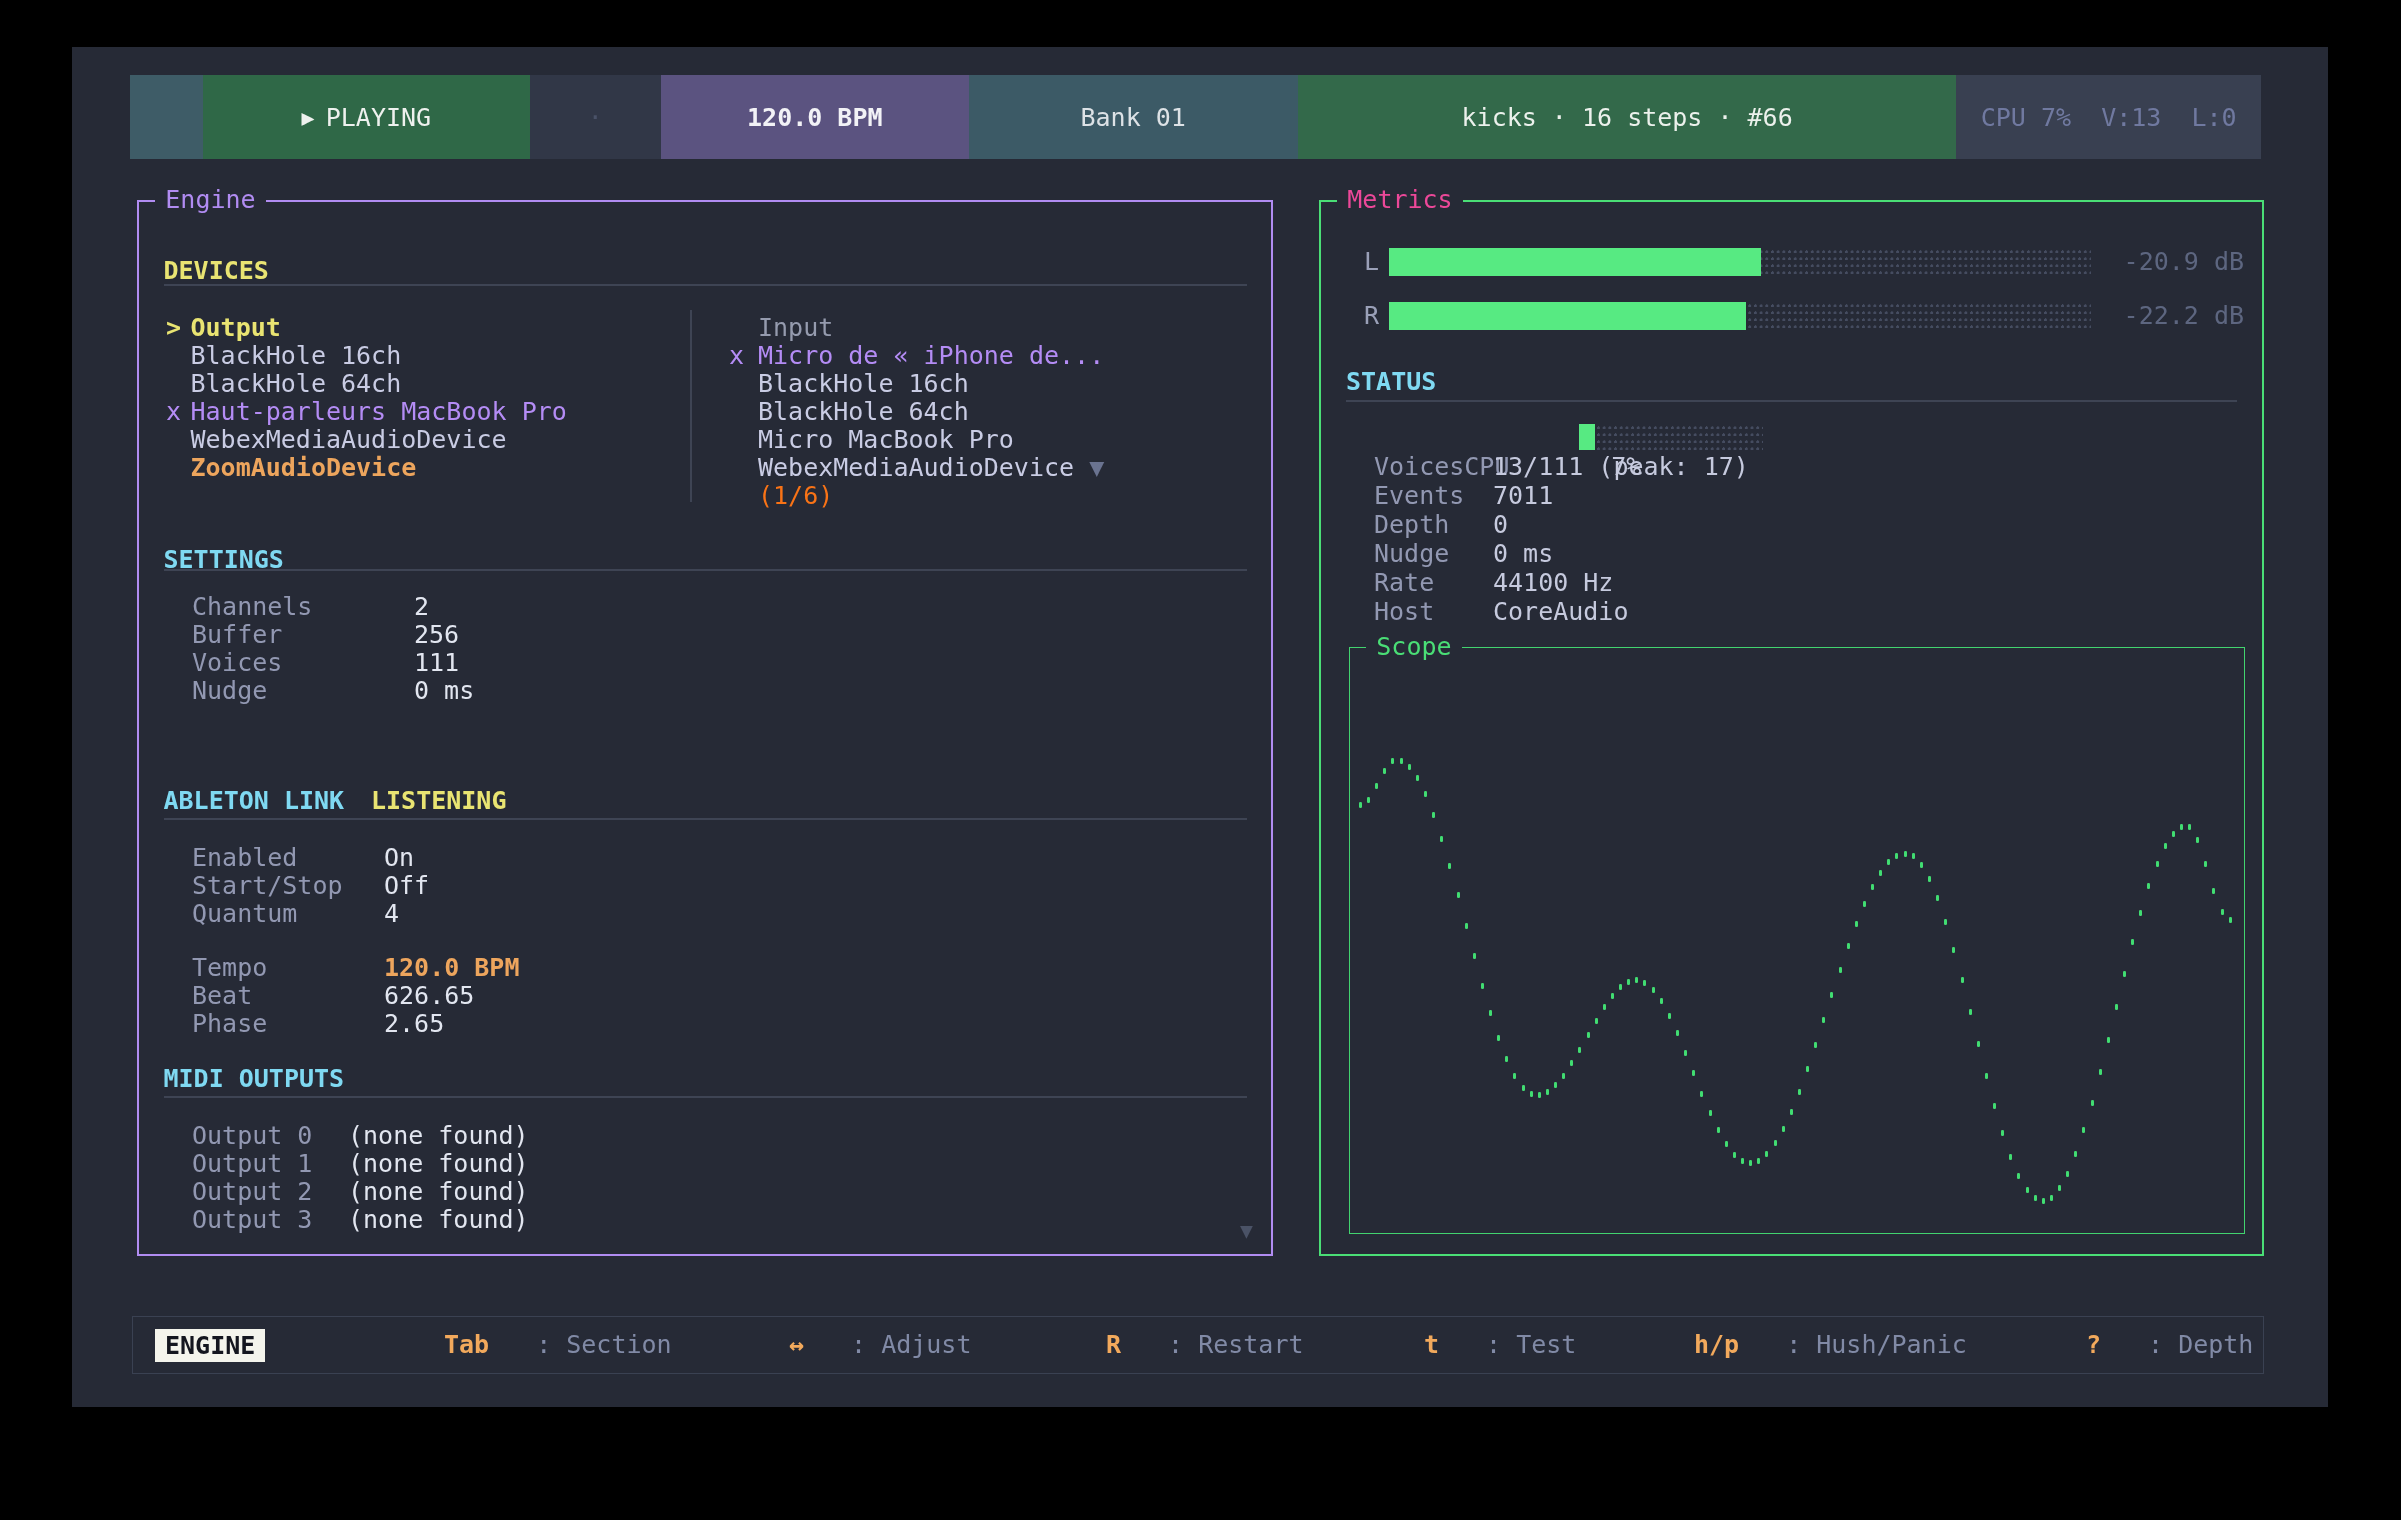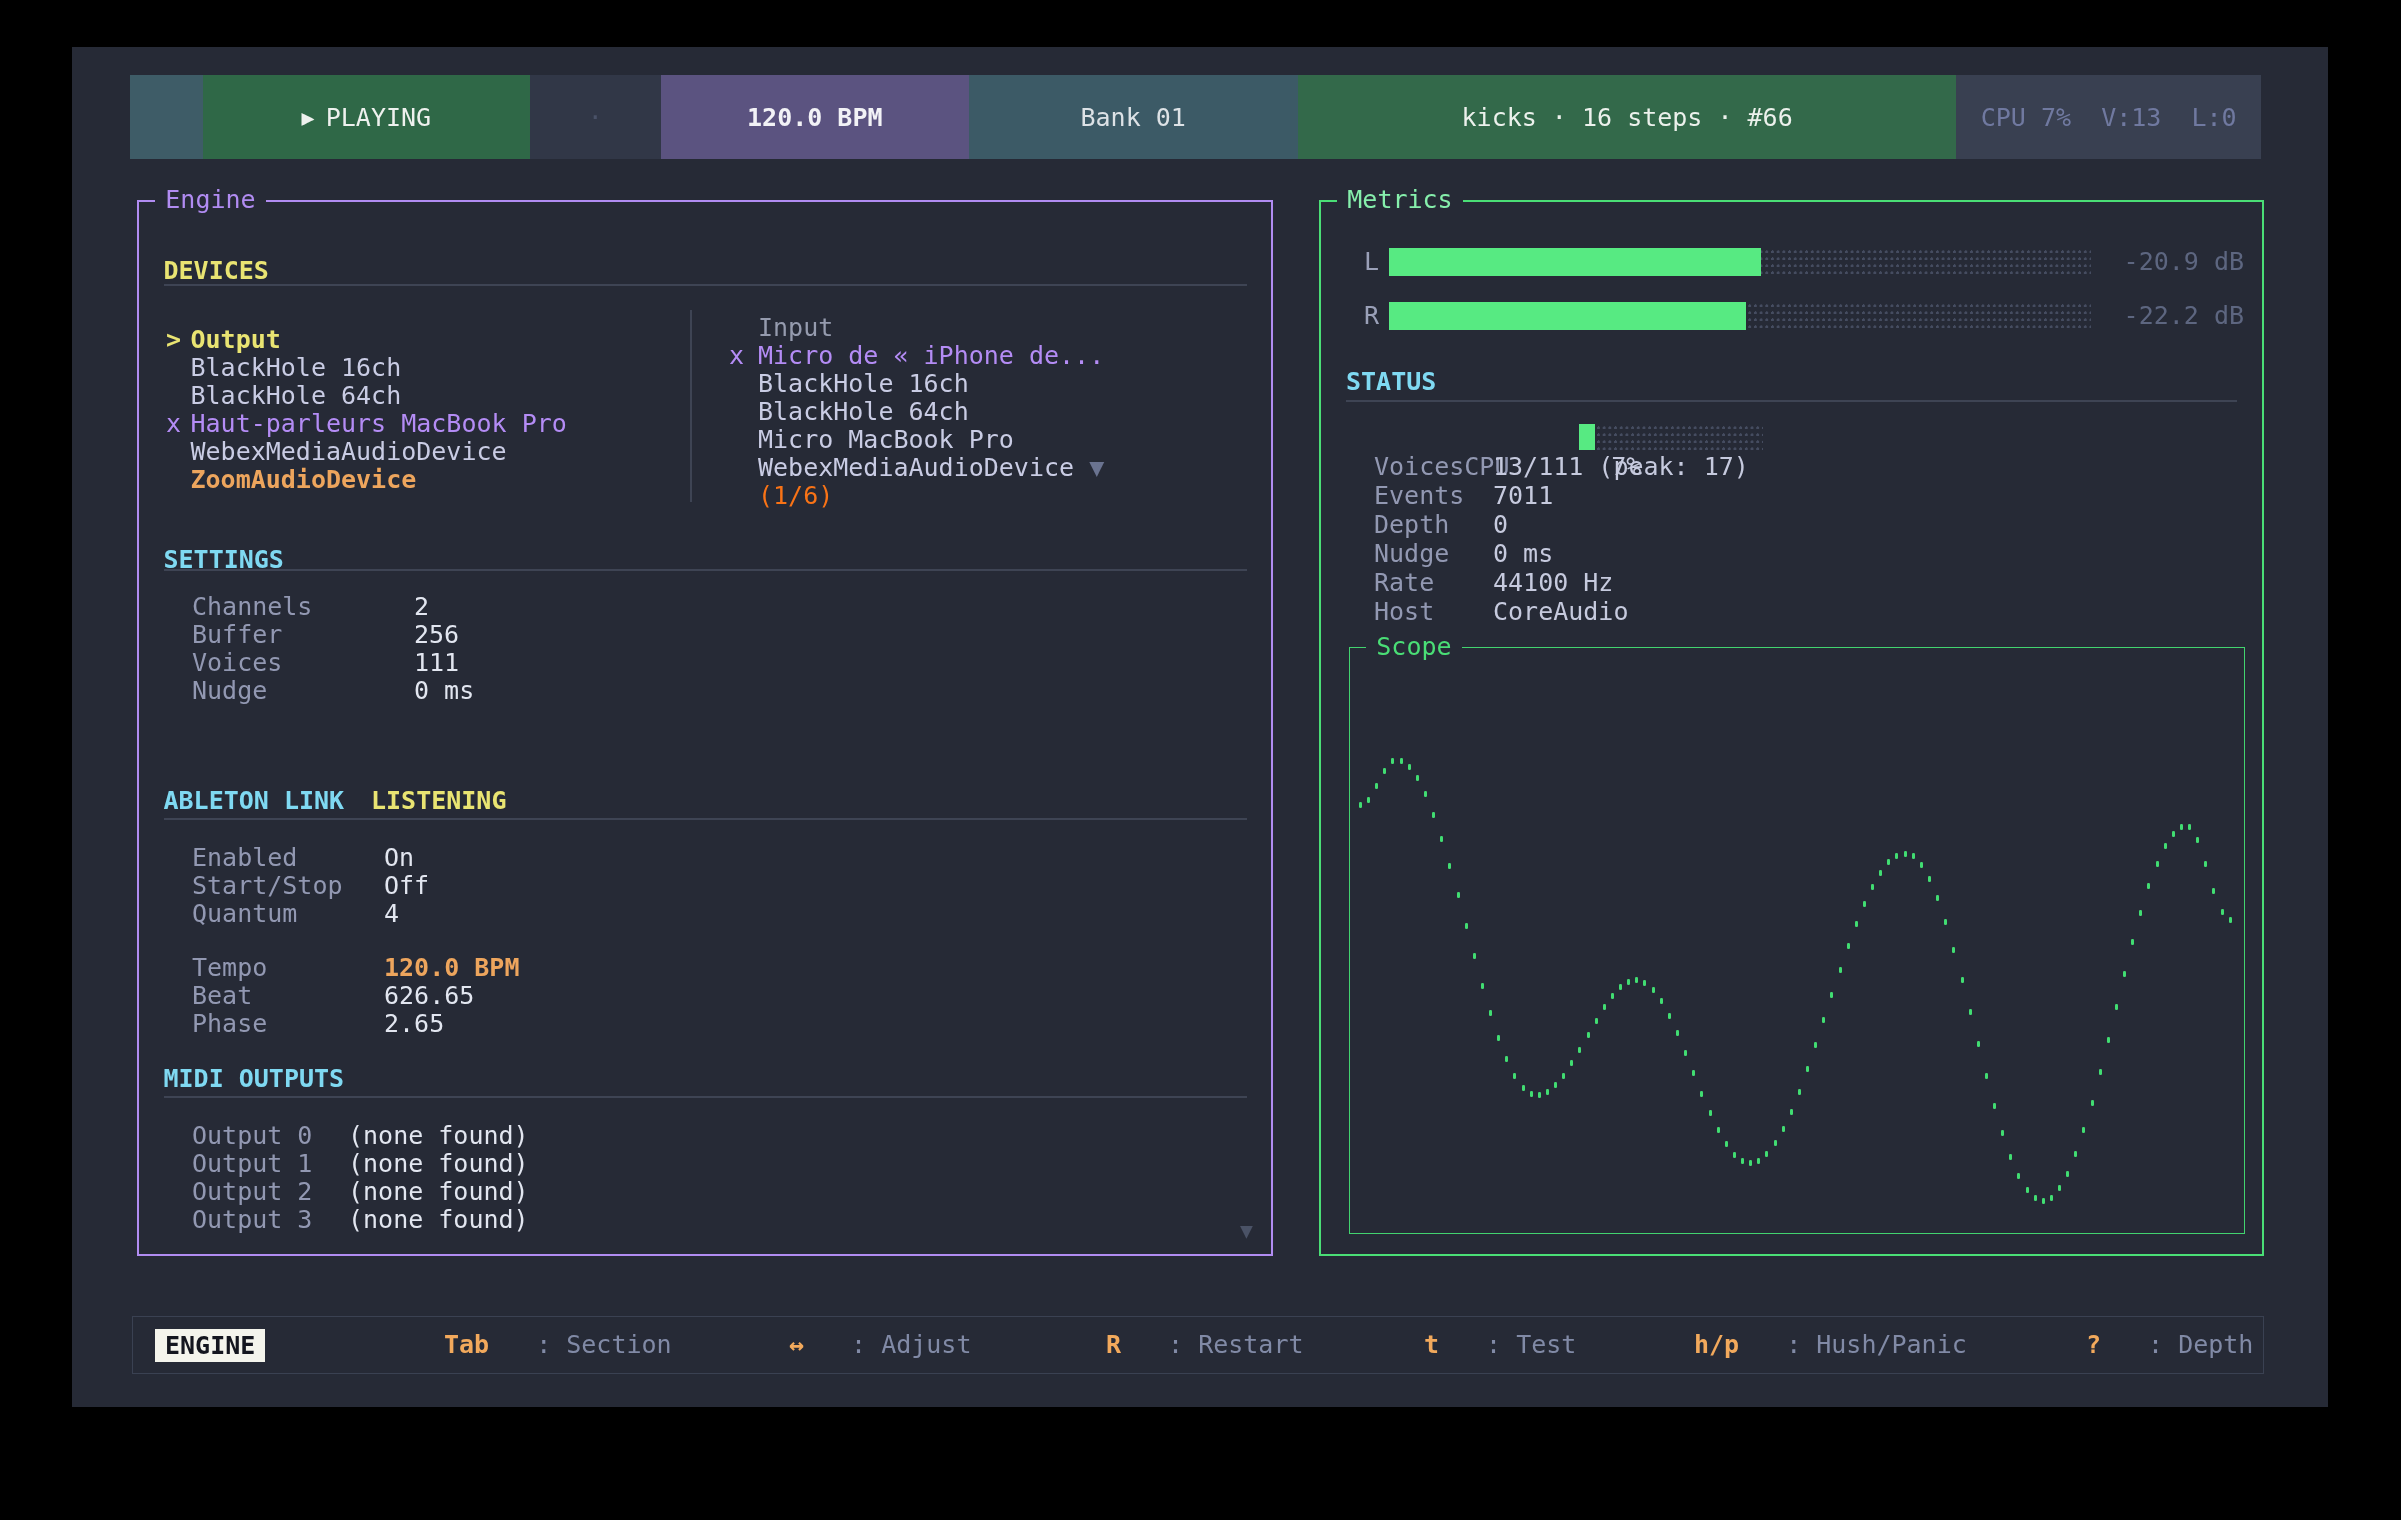--- a/index.html
+++ b/index.html
@@ -18,21 +18,21 @@
   .seg-pattern{width:666px;background:#33694a;color:#ecf1ec;}
   .seg-stats{width:308px;background:#394051;color:#7079a0;}
   .play-ic{margin-right:11.3px;font-size:21.4px;}
 
   
   .panel{position:absolute;background:#262a36;}
   #engine-panel{left:65px;top:153px;width:1136px;height:1056px;border:2.5px solid #b18cf2;}
   #metrics-panel{left:1247px;top:153px;width:945px;height:1056px;border:2.5px solid #4ade76;}
   .panel-title{position:absolute;top:-17px;left:16.3px;background:#262a36;padding:0 10px;line-height:30px;}
   #engine-panel .panel-title{color:#b18cf2;}
-  #metrics-panel .panel-title{color:#86efac;}
+  #metrics-panel .panel-title{color:#ec4899;}
 
   .hdr{position:absolute;font-weight:bold;line-height:28px;}
   .hdr-yellow{color:#e9e472;}
   .hdr-cyan{color:#7fd9f2;}
   .divider{position:absolute;left:24.5px;right:24.5px;height:1.9px;background:#3e4454;}
 
   
   .dev-col{position:absolute;}
   .dev-row{height:28px;line-height:28px;white-space:pre;}
   .dev-row .marker{display:inline-block;}
@@ -116,21 +116,21 @@
       <span>CPU 7%  V:13  L:0</span>
     </div>
   </div>
 
   <div id="engine-panel" class="panel">
     <span class="panel-title">Engine</span>
 
     <div class="hdr hdr-yellow" style="left:24.5px;top:55px;">DEVICES</div>
     <div class="divider" style="top:82px;"></div>
 
-    <div id="output-list" class="dev-col" style="left:27px;top:124px;">
+    <div id="output-list" class="dev-col" style="left:27px;top:112px;">
         <div class="dev-row st-selected"><span class="marker">&gt;</span><span class="txt">Output</span></div>
         <div class="dev-row st-item"><span class="marker"></span><span class="txt">BlackHole 16ch</span></div>
         <div class="dev-row st-item"><span class="marker"></span><span class="txt">BlackHole 64ch</span></div>
         <div class="dev-row st-active"><span class="marker">x</span><span class="txt">Haut-parleurs MacBook Pro</span></div>
         <div class="dev-row st-item"><span class="marker"></span><span class="txt">WebexMediaAudioDevice</span></div>
         <div class="dev-row st-current"><span class="marker"></span><span class="txt">ZoomAudioDevice</span></div>
       </div>
     <div id="dev-vdivider"></div>
     <div id="input-list" class="dev-col" style="left:590px;top:112px;">
         <div class="dev-row st-hdr"><span class="marker"></span><span class="txt">Input</span></div>

